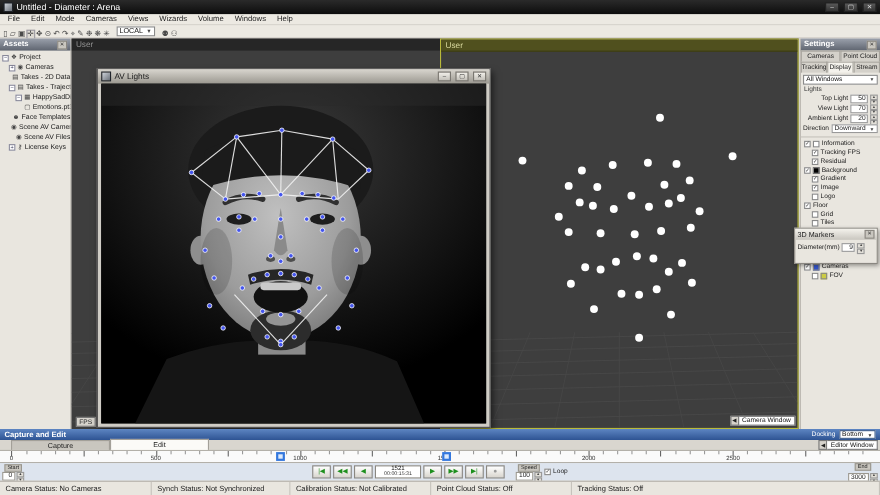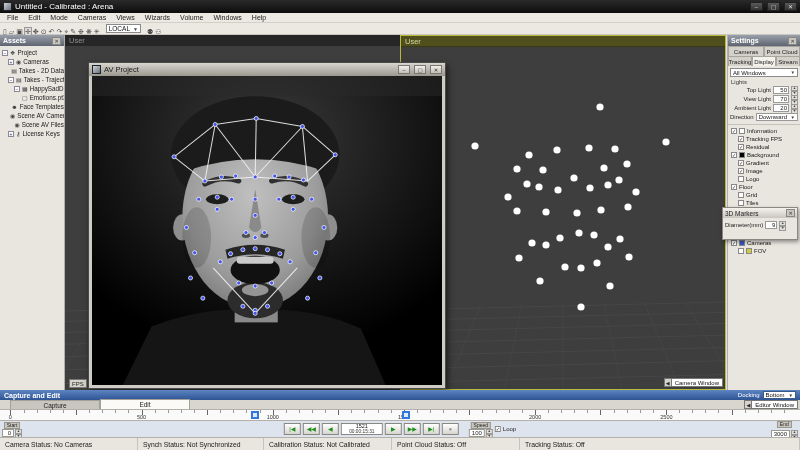--- a/index.html
+++ b/index.html
@@ -127,21 +127,21 @@
   #statusbar { position:absolute; top:437px; left:0; right:0; height:13px; background:#e9e6df; border-top:1px solid #b3b0a9; display:flex; align-items:center; font-size:6.8px; color:#1a1a1a; }
   .status-item { padding-left:5px; height:100%; display:flex; align-items:center; border-right:1px solid #c6c3bc; }
 </style>
 </head>
 <body>
 
 <div id="app">
 
   <div id="titlebar">
     <span class="app-icon"></span>
-    <span class="title">Untitled - Calibrated : Arena</span>
+    <span class="title">Untitled - Diameter : Arena</span>
     <span class="win-btn">–</span>
     <span class="win-btn">▢</span>
     <span class="win-btn">✕</span>
   </div>
 
   <div id="menubar">
       <span class="menu-item">File</span>
       <span class="menu-item">Edit</span>
       <span class="menu-item">Mode</span>
       <span class="menu-item">Cameras</span>
@@ -340,21 +340,21 @@
       </svg>
       <div class="vp-selector">
         <span class="sel-arrow">◀</span>
         <span class="sel-text">Camera Window</span>
       </div>
     </div>
 
     <div id="av-window">
       <div id="av-titlebar">
         <span class="app-icon"></span>
-        <span class="title">AV Project</span>
+        <span class="title">AV Lights</span>
         <span class="av-btn">–</span>
         <span class="av-btn">▢</span>
         <span class="av-btn">✕</span>
       </div>
       <div id="av-video">
         <svg viewBox="0 0 341 306" preserveAspectRatio="none">
           <defs>
             <radialGradient id="faceGrad" cx="48%" cy="38%" r="75%">
               <stop offset="0%" stop-color="#c0c0c0"></stop>
               <stop offset="60%" stop-color="#9c9c9c"></stop>

